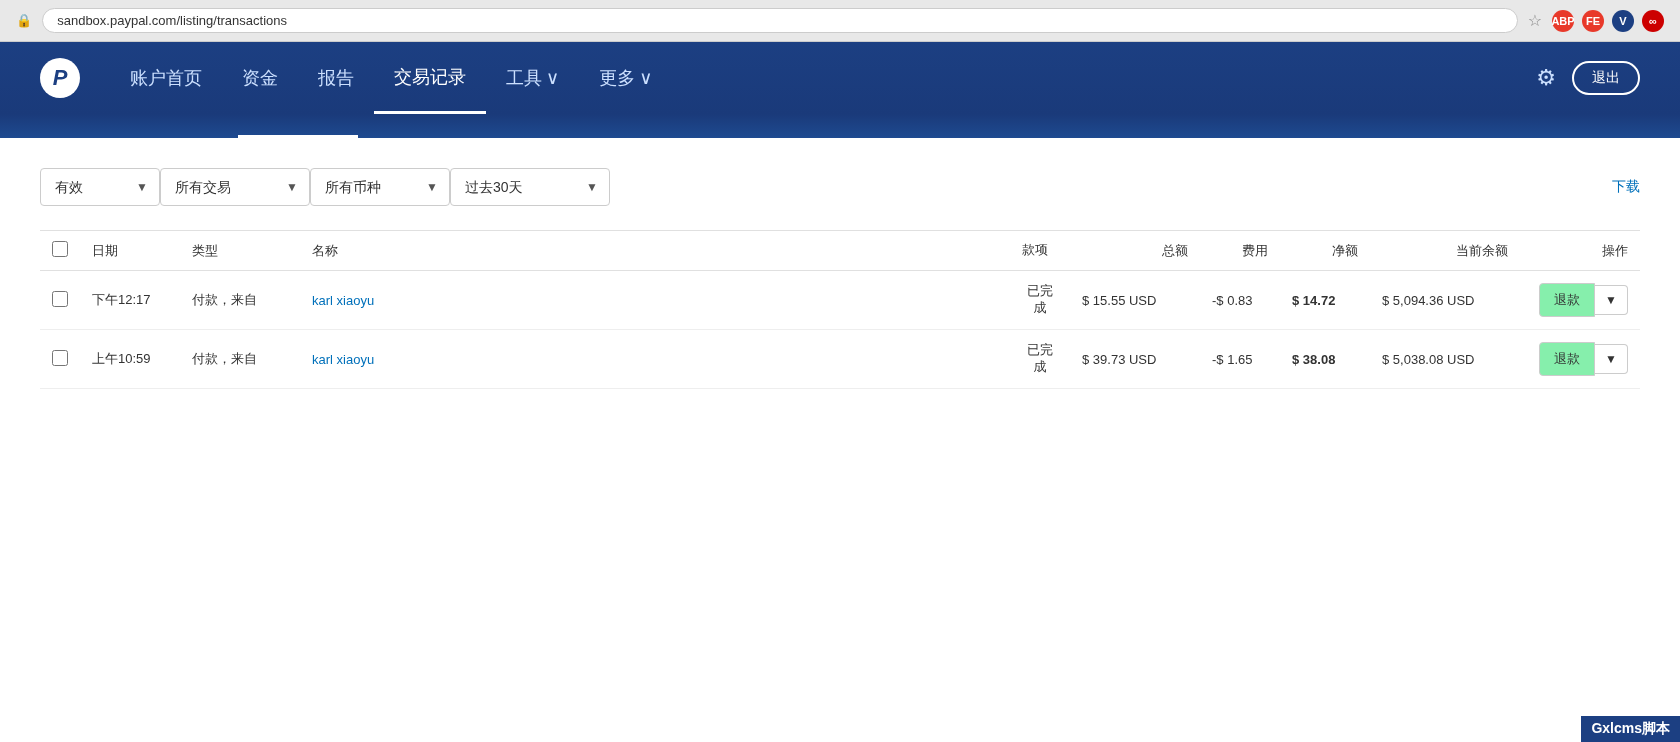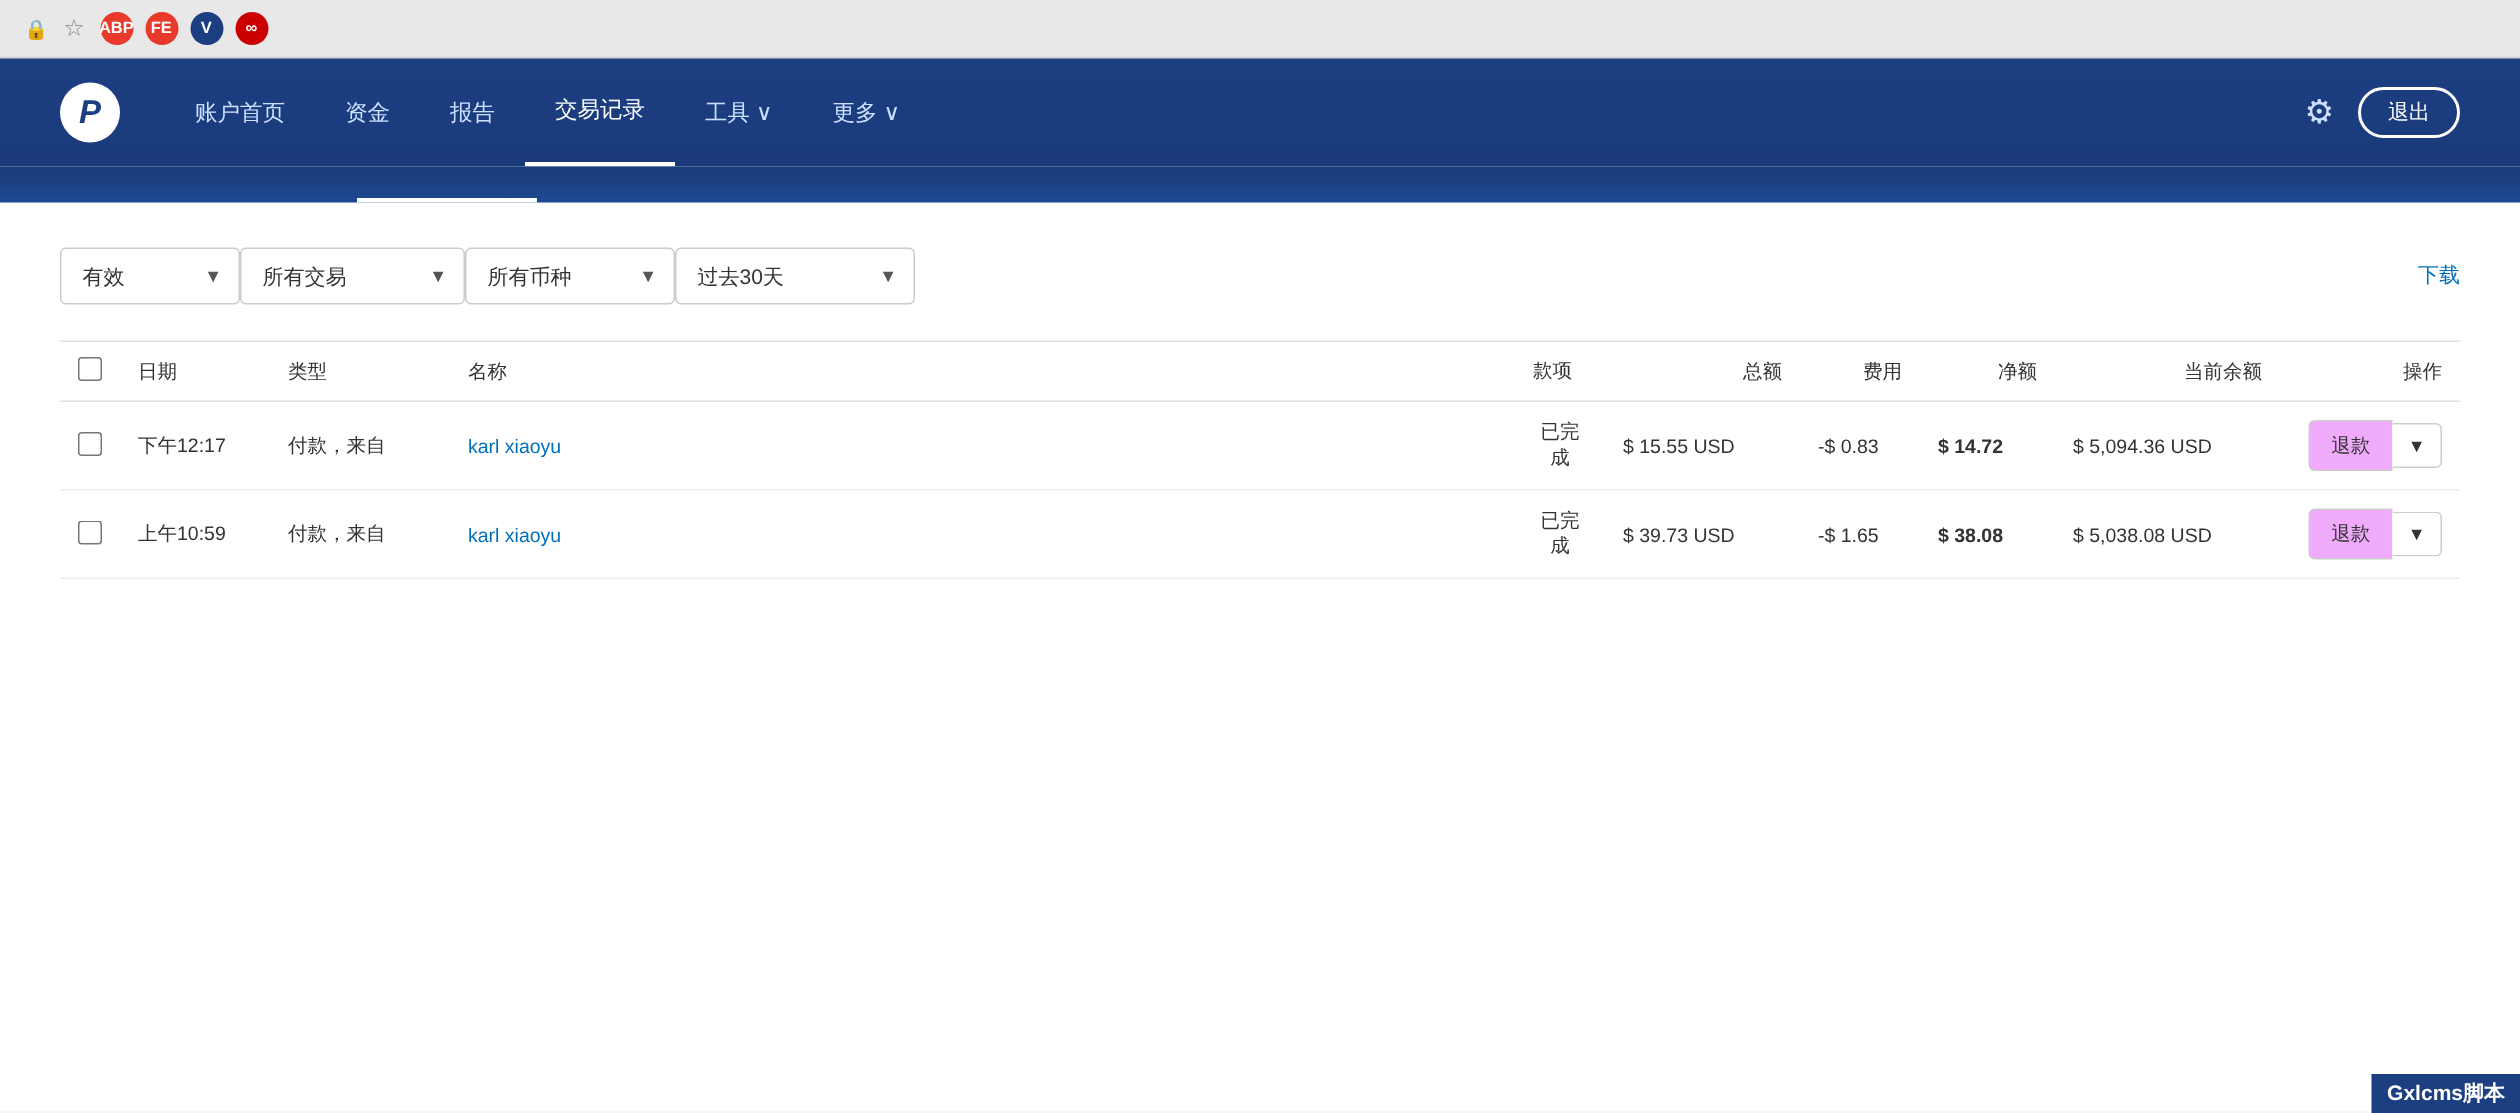--- a/index.html
+++ b/index.html
@@ -56,21 +56,21 @@
       font-weight: bold;
       color: #1c3f82;
       font-style: italic;
     }
     .nav-item {
       color: #cce0ff;
       padding: 0 20px;
       height: 72px;
       display: flex; align-items: center;
       cursor: pointer;
-      font-size: 15px;
+      font-size: 18px;
       text-decoration: none;
       gap: 4px;
     }
     .nav-item.active {
       color: white;
       border-bottom: 3px solid white;
       font-weight: 500;
     }
     .nav-right {
       margin-left: auto;
@@ -208,21 +208,21 @@
       font-size: 13px;
     }
     .net-bold { font-weight: bold; }
     .action-cell {
       display: flex;
       justify-content: flex-end;
       align-items: center;
       gap: 0;
     }
     .refund-btn {
-      background: #f0abfc;
+      background: #86efac;
       border: 1px solid #ccc;
       border-radius: 4px 0 0 4px;
       padding: 7px 14px;
       cursor: pointer;
       font-size: 13px;
       color: #333;
     }
     .refund-dropdown {
       background: white;
       border: 1px solid #ccc;
@@ -250,20 +250,21 @@
       padding: 4px 10px;
       font-size: 14px;
       font-weight: bold;
     }
   </style>
 </head>
 <body>
 
 <div class="browser-bar">
   <span class="lock-icon">🔒</span>
+  <div class="address-bar">sandbox.paypal.com/listing/transactions</div>
   <span class="star-icon">☆</span>
   <div class="browser-extensions">
     <div class="ext-badge" style="background:#e8392a">ABP</div>
     <div class="ext-badge" style="background:#e8392a">FE</div>
     <div class="ext-badge" style="background:#1c3f82">V</div>
     <div class="ext-badge" style="background:#cc0000">∞</div>
   </div>
 </div>
 
 <nav class="paypal-nav">

